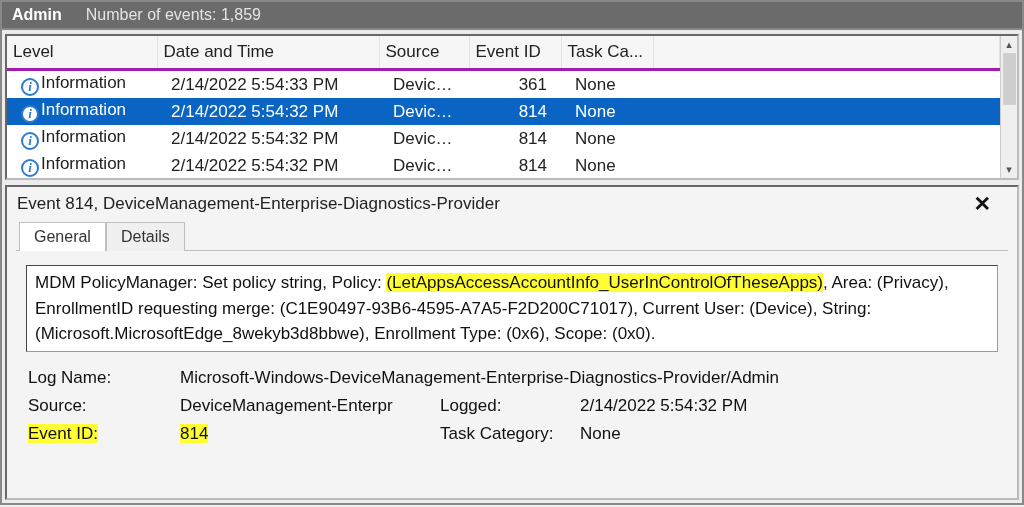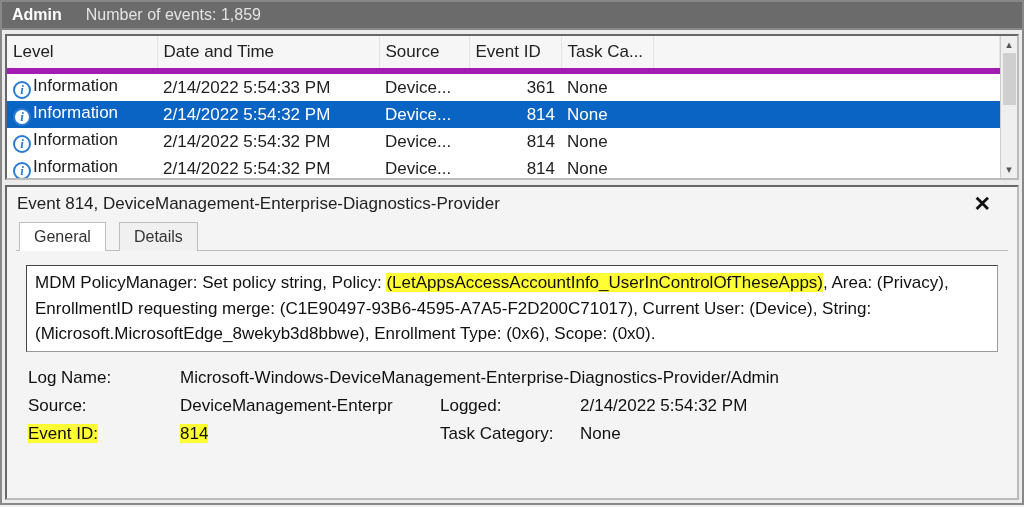--- a/index.html
+++ b/index.html
@@ -47,26 +47,26 @@
     width: 100%;
     border-collapse: collapse;
     table-layout: fixed;
   }
   .grid th {
     background: #f6f6f6;
     text-align: left;
     font-weight: 400;
     padding: 6px 6px;
     font-size: 17px;
-    border-bottom: 6px solid #a21caf;
+    border-bottom: 3px solid #a21caf;
     border-right: 1px solid #e4e4e4;
     color: #222;
   }
   .grid td {
-    padding: 2px 6px;
+    padding: 2px 14px;
     font-size: 17px;
     color: #222;
     white-space: nowrap;
     overflow: hidden;
     text-overflow: ellipsis;
   }
   .grid tr.data-row { height: 27px; }
   .grid tr.selected td { background: #0a64c4; color: #fff; }
   .col-level { width: 150px; }
   .col-date  { width: 222px; }
@@ -134,21 +134,21 @@
   .close-x {
     font-size: 21px;
     font-weight: 700;
     cursor: pointer;
     color: #111;
     line-height: 14px;
   }
   .tabs {
     display: flex;
     padding: 0 12px;
-    gap: 13px;
+    gap: 0;
     align-items: center;
   }
   .tab {
     border: 1px solid #bfbfbf;
     border-bottom: none;
     background: #f9f9f9;
     padding: 5px 14px;
     font-size: 16px;
     color: #333;
     cursor: pointer;

